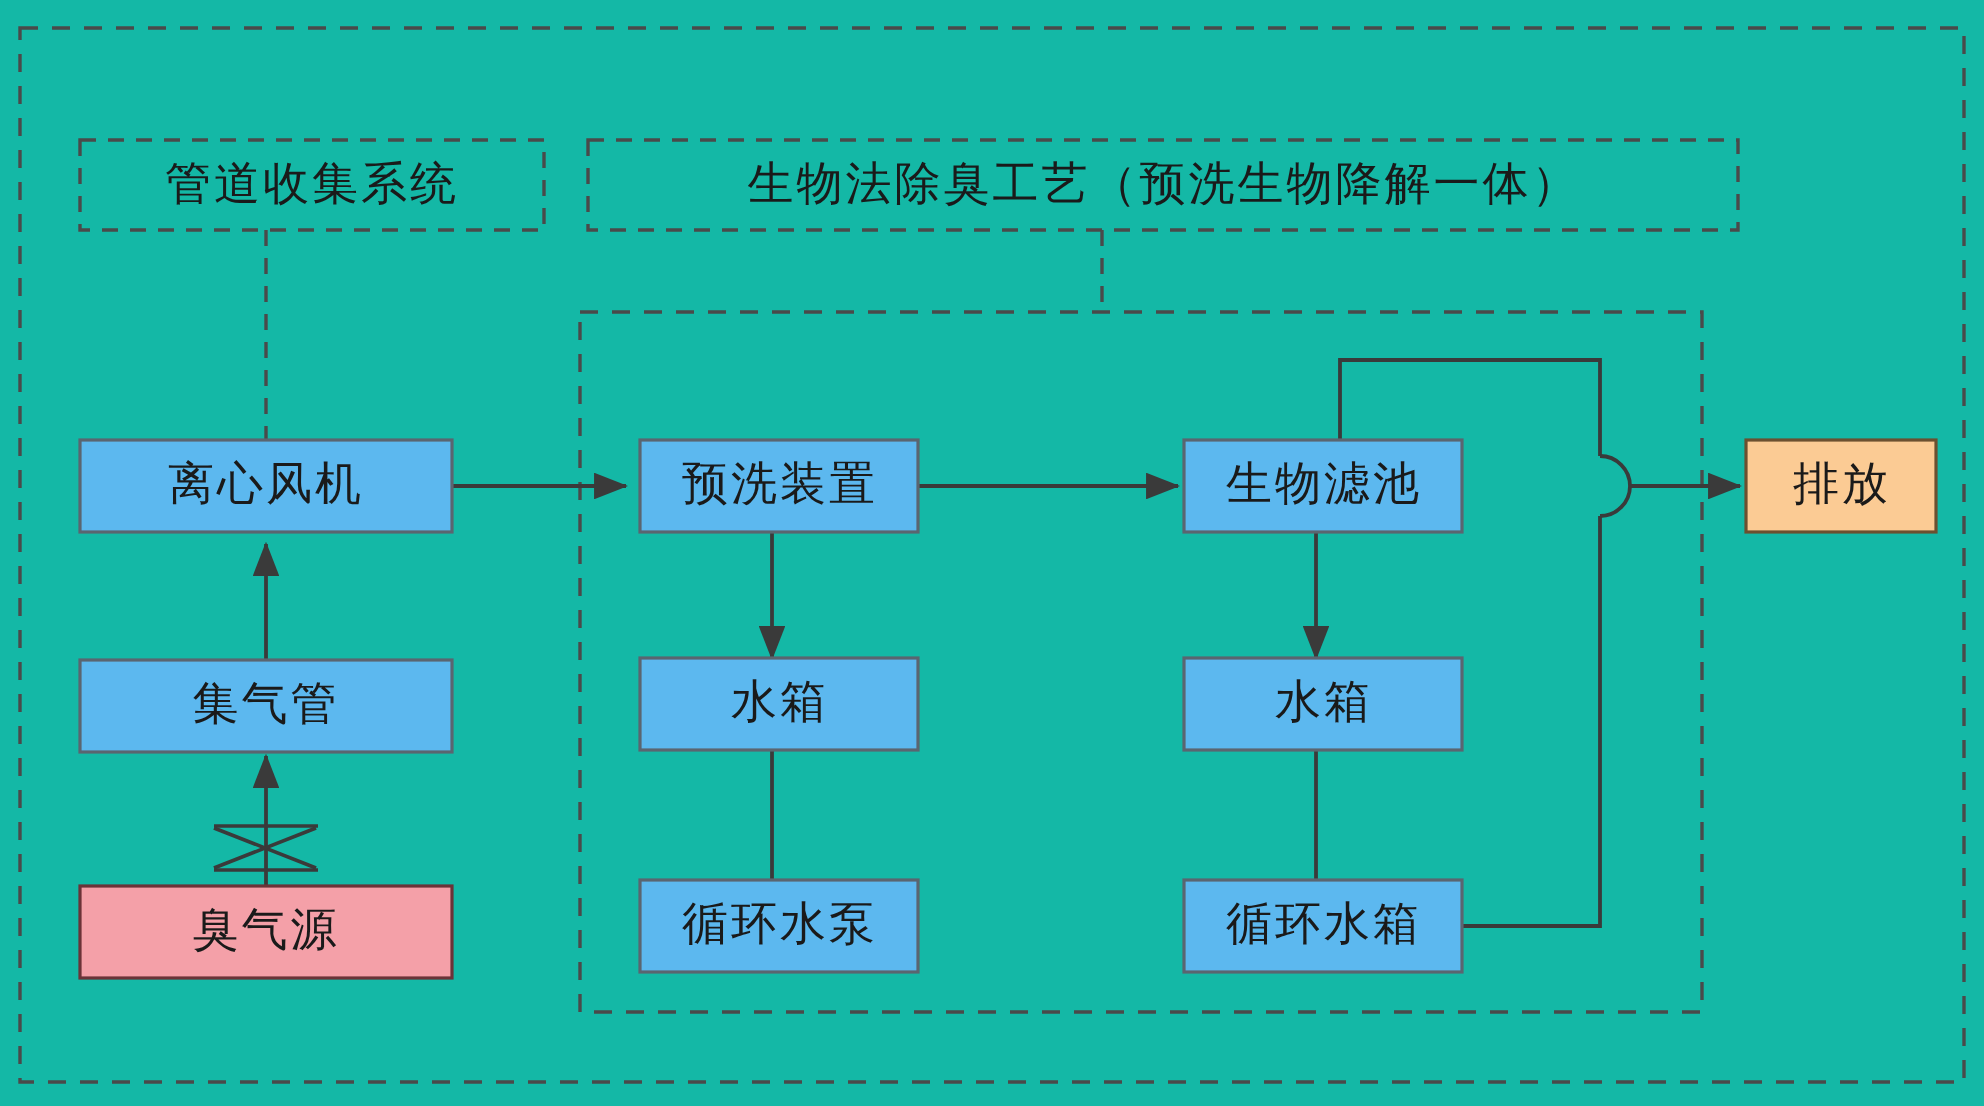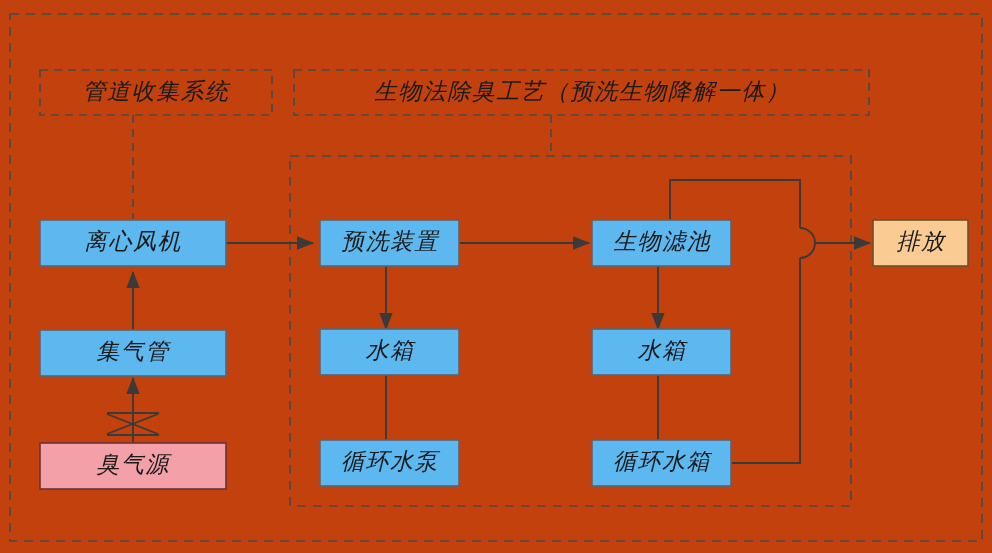--- a/index.html
+++ b/index.html
@@ -7,23 +7,22 @@
     padding: 0;
     background: #ffffff;
   }
   body {
     font-family: "Liberation Serif", "DejaVu Serif", serif;
   }
   #stage {
     position: relative;
     width: 992px;
     height: 553px;
-    background: #c2410c;
+    background: #14b8a6;
     overflow: hidden;
-    font-style: italic;
   }
   #diagram {
     position: absolute;
     left: 0;
     top: 0;
     width: 992px;
     height: 553px;
     display: block;
   }
   .node-label {

